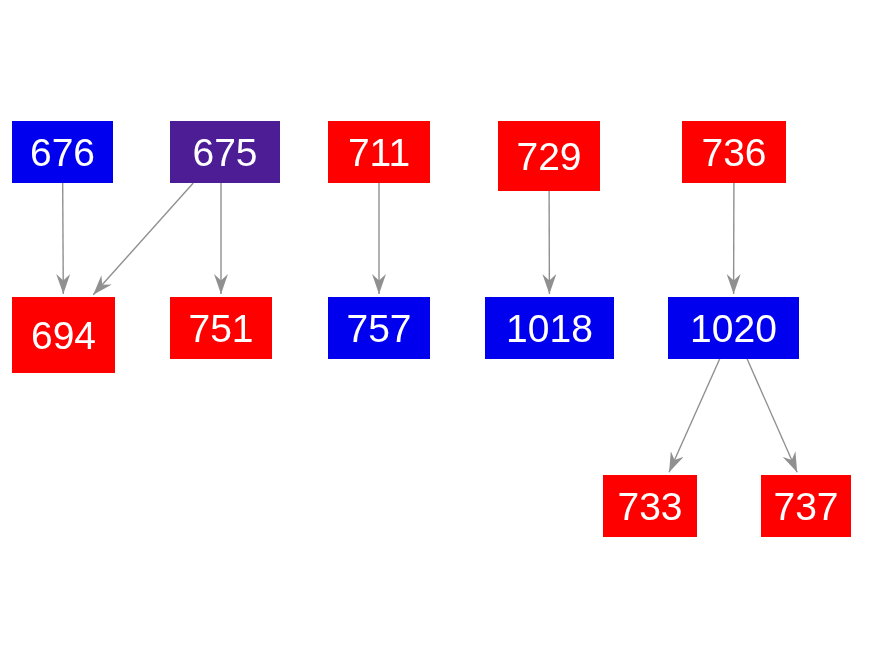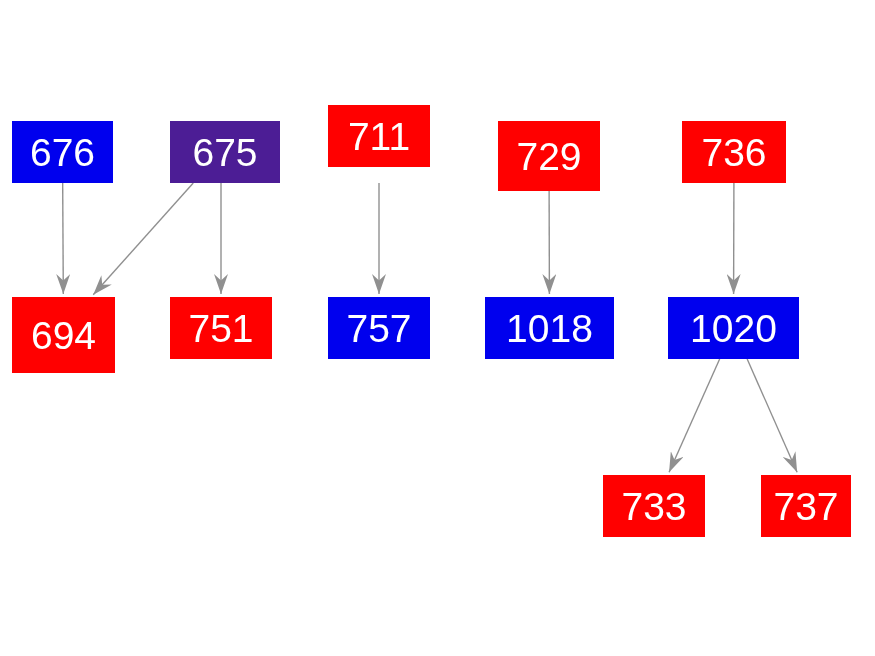--- a/index.html
+++ b/index.html
@@ -57,24 +57,24 @@
         <line x1="379" y1="183" x2="379" y2="294" stroke="#909090" stroke-width="1.4" marker-end="url(#arrowhead)"></line>
         <line x1="549.0880681818181" y1="183" x2="549.4034091253014" y2="294.0000121060734" stroke="#909090" stroke-width="1.4" marker-end="url(#arrowhead)"></line>
         <line x1="733.9119318181819" y1="183" x2="733.5965908746986" y2="294.0000121060734" stroke="#909090" stroke-width="1.4" marker-end="url(#arrowhead)"></line>
         <line x1="719.6544943820224" y1="359" x2="669.0689163903337" y2="472.26079097510194" stroke="#909090" stroke-width="1.4" marker-end="url(#arrowhead)"></line>
         <line x1="747.1713483146067" y1="359" x2="797.1181107374435" y2="472.2550791243941" stroke="#909090" stroke-width="1.4" marker-end="url(#arrowhead)"></line>
       </g>
   </svg>
   <div class="nodes-layer" id="nodes-layer">
       <div class="node" style="left: 12px; top: 121px; width: 101px; height: 62px; background: rgb(0, 0, 238); color: rgb(255, 255, 255);">676</div>
       <div class="node" style="left: 170px; top: 121px; width: 110px; height: 62px; background: #4c1d95; color: rgb(255, 255, 255);">675</div>
-      <div class="node" style="left: 328px; top: 105px; width: 102px; height: 62px; background: rgb(255, 0, 0); color: rgb(255, 255, 255);">711</div>
+      <div class="node" style="left: 328px; top: 121px; width: 102px; height: 62px; background: rgb(255, 0, 0); color: rgb(255, 255, 255);">711</div>
       <div class="node" style="left: 498px; top: 121px; width: 102px; height: 70px; background: rgb(255, 0, 0); color: rgb(255, 255, 255);">729</div>
       <div class="node" style="left: 682px; top: 121px; width: 104px; height: 62px; background: rgb(255, 0, 0); color: rgb(255, 255, 255);">736</div>
       <div class="node" style="left: 12px; top: 297px; width: 103px; height: 76px; background: rgb(255, 0, 0); color: rgb(255, 255, 255);">694</div>
       <div class="node" style="left: 170px; top: 297px; width: 102px; height: 62px; background: rgb(255, 0, 0); color: rgb(255, 255, 255);">751</div>
       <div class="node" style="left: 328px; top: 297px; width: 102px; height: 62px; background: rgb(0, 0, 238); color: rgb(255, 255, 255);">757</div>
       <div class="node" style="left: 485px; top: 297px; width: 129px; height: 62px; background: rgb(0, 0, 238); color: rgb(255, 255, 255);">1018</div>
       <div class="node" style="left: 668px; top: 297px; width: 131px; height: 62px; background: rgb(0, 0, 238); color: rgb(255, 255, 255);">1020</div>
-      <div class="node" style="left: 603px; top: 475px; width: 102px; height: 62px; background: rgb(255, 0, 0); color: rgb(255, 255, 255);">733</div>
+      <div class="node" style="left: 603px; top: 475px; width: 94px; height: 62px; background: rgb(255, 0, 0); color: rgb(255, 255, 255);">733</div>
       <div class="node" style="left: 761px; top: 475px; width: 90px; height: 62px; background: rgb(255, 0, 0); color: rgb(255, 255, 255);">737</div>
     </div>
 </div>
 
 </body></html>

